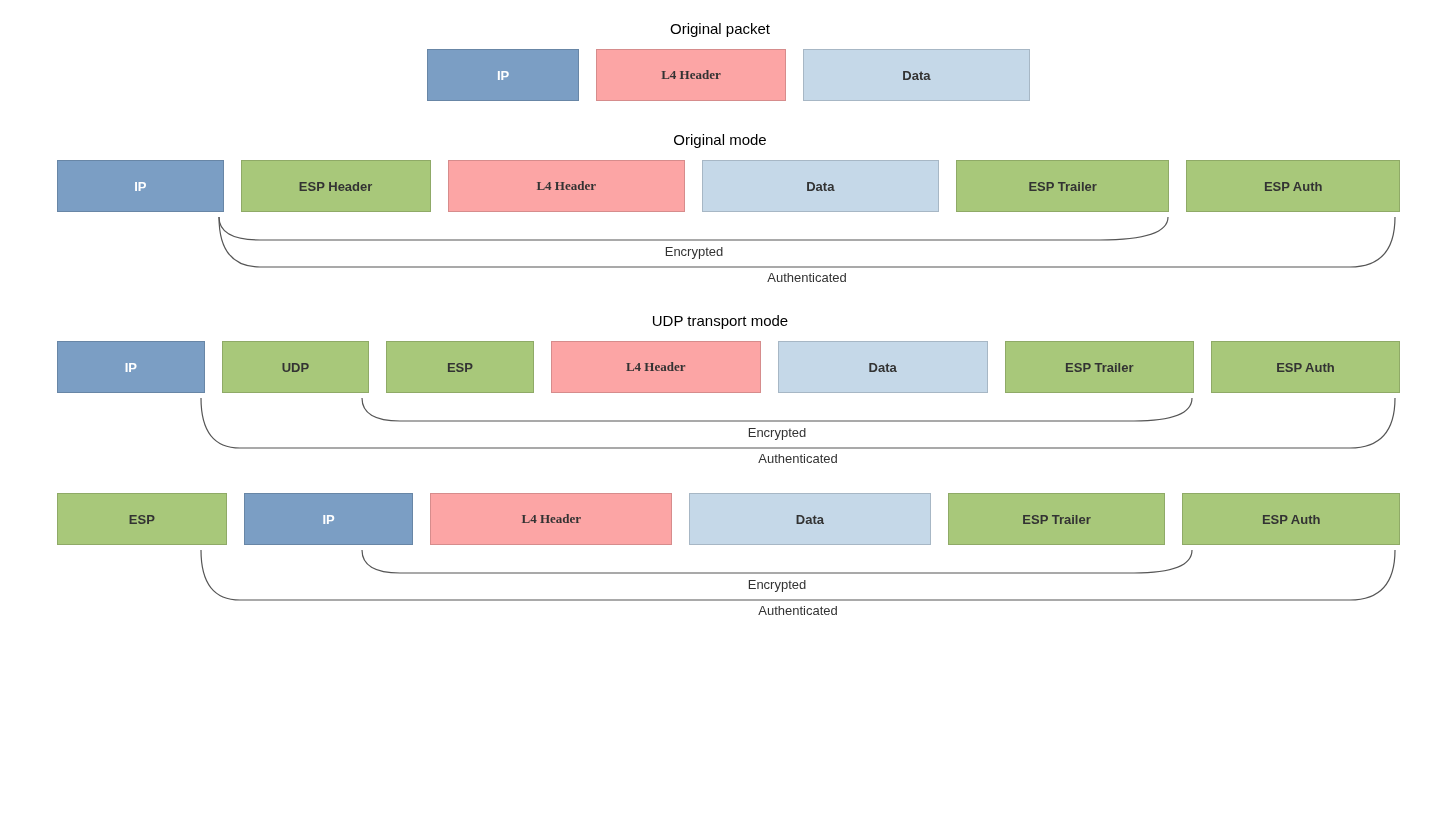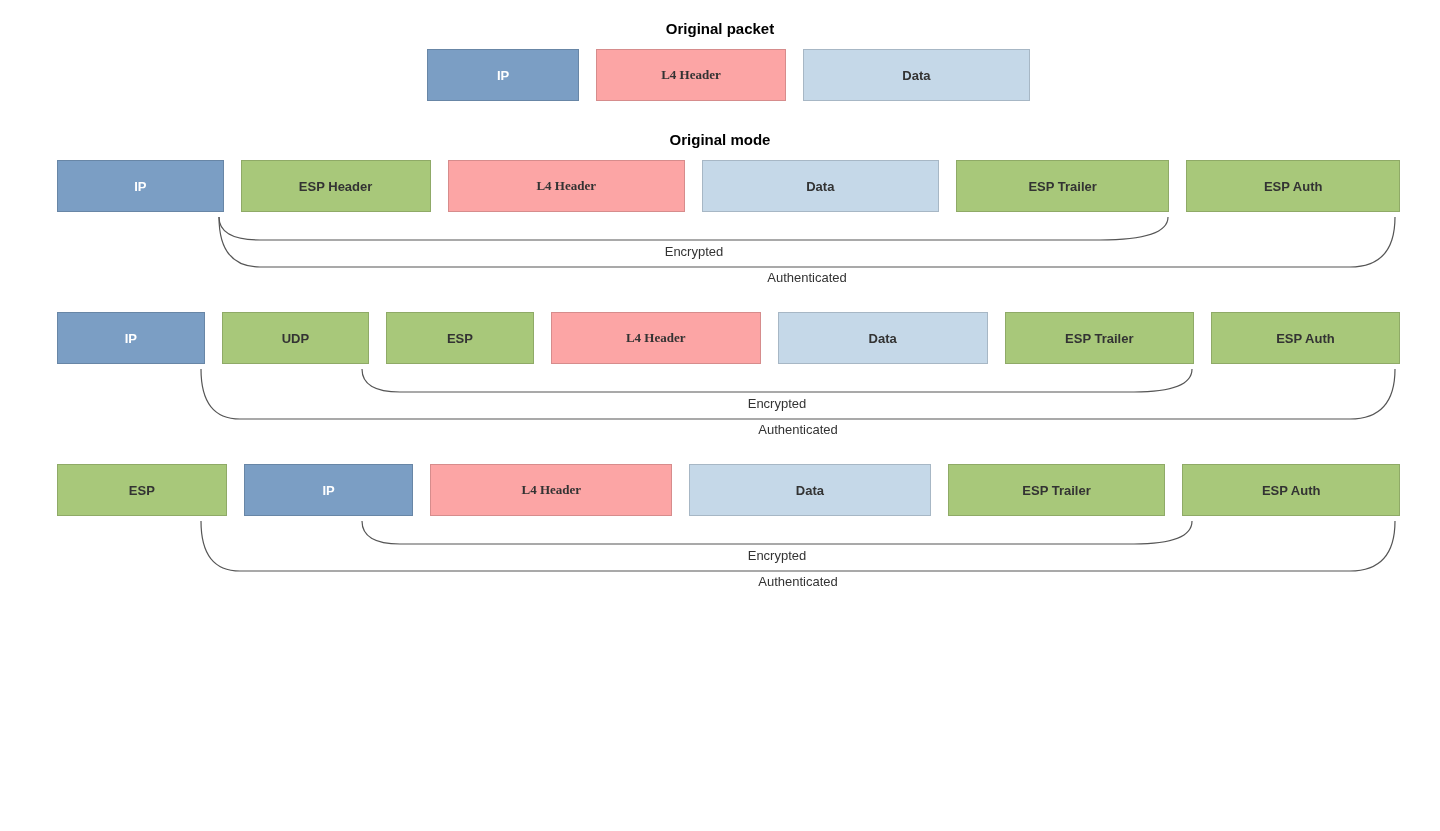--- a/index.html
+++ b/index.html
@@ -11,21 +11,21 @@
       min-height: 831px;
       padding: 20px 40px;
     }
 
     .diagram-section {
       margin-bottom: 30px;
     }
 
     .section-title {
       text-align: center;
-      font-weight: bold;
+      font-weight: normal;
       font-size: 15px;
       margin-bottom: 12px;
     }
 
     .packet-row {
       display: flex;
       width: 100%;
       height: 52px;
       border-radius: 0;
     }
@@ -94,20 +94,21 @@
       <path d="M 179 5 Q 179 28 220 28 L 640 28 L 640 28 L 1060 28 Q 1128 28 1128 5" fill="none" stroke="#555" stroke-width="1.2"></path>
       <text x="654" y="44" text-anchor="middle" font-size="13" fill="#333">Encrypted</text>
 
       <path d="M 179 5 Q 179 55 220 55 L 660 55 L 660 55 L 1310 55 Q 1355 55 1355 5" fill="none" stroke="#555" stroke-width="1.2"></path>
       <text x="767" y="70" text-anchor="middle" font-size="13" fill="#333">Authenticated</text>
     </svg>
   </div>
 </div>
 
 <div class="diagram-section" style="margin-top: 10px;">
+  <div class="section-title">UDP transport mode</div>
 
   <div style="position:relative; width:100%;">
     <div class="packet-row">
       <div class="packet-cell color-blue" style="flex:1.4">IP</div>
       <div class="packet-cell color-green" style="flex:1.4">UDP</div>
       <div class="packet-cell color-green" style="flex:1.4">ESP</div>
       <div class="packet-cell color-orange" style="flex:2">L4 Header</div>
       <div class="packet-cell color-lightblue" style="flex:2">Data</div>
       <div class="packet-cell color-green" style="flex:1.8">ESP Trailer</div>
       <div class="packet-cell color-green" style="flex:1.8">ESP Auth</div>

